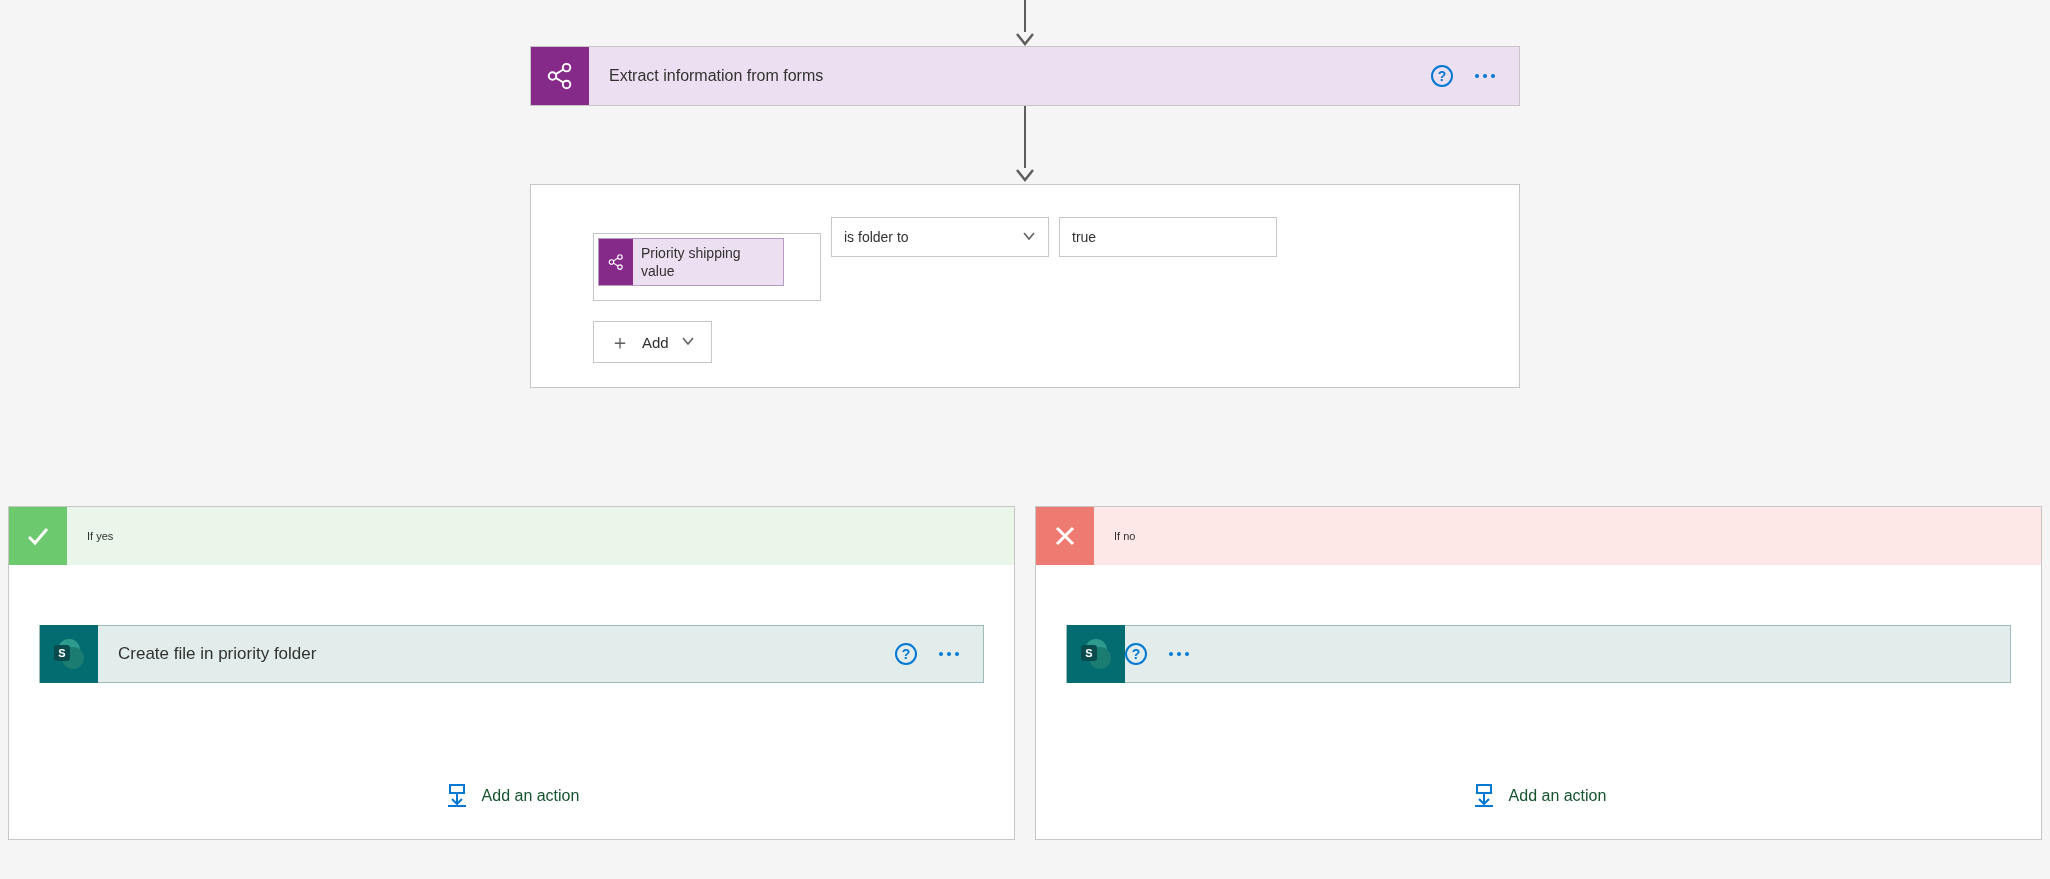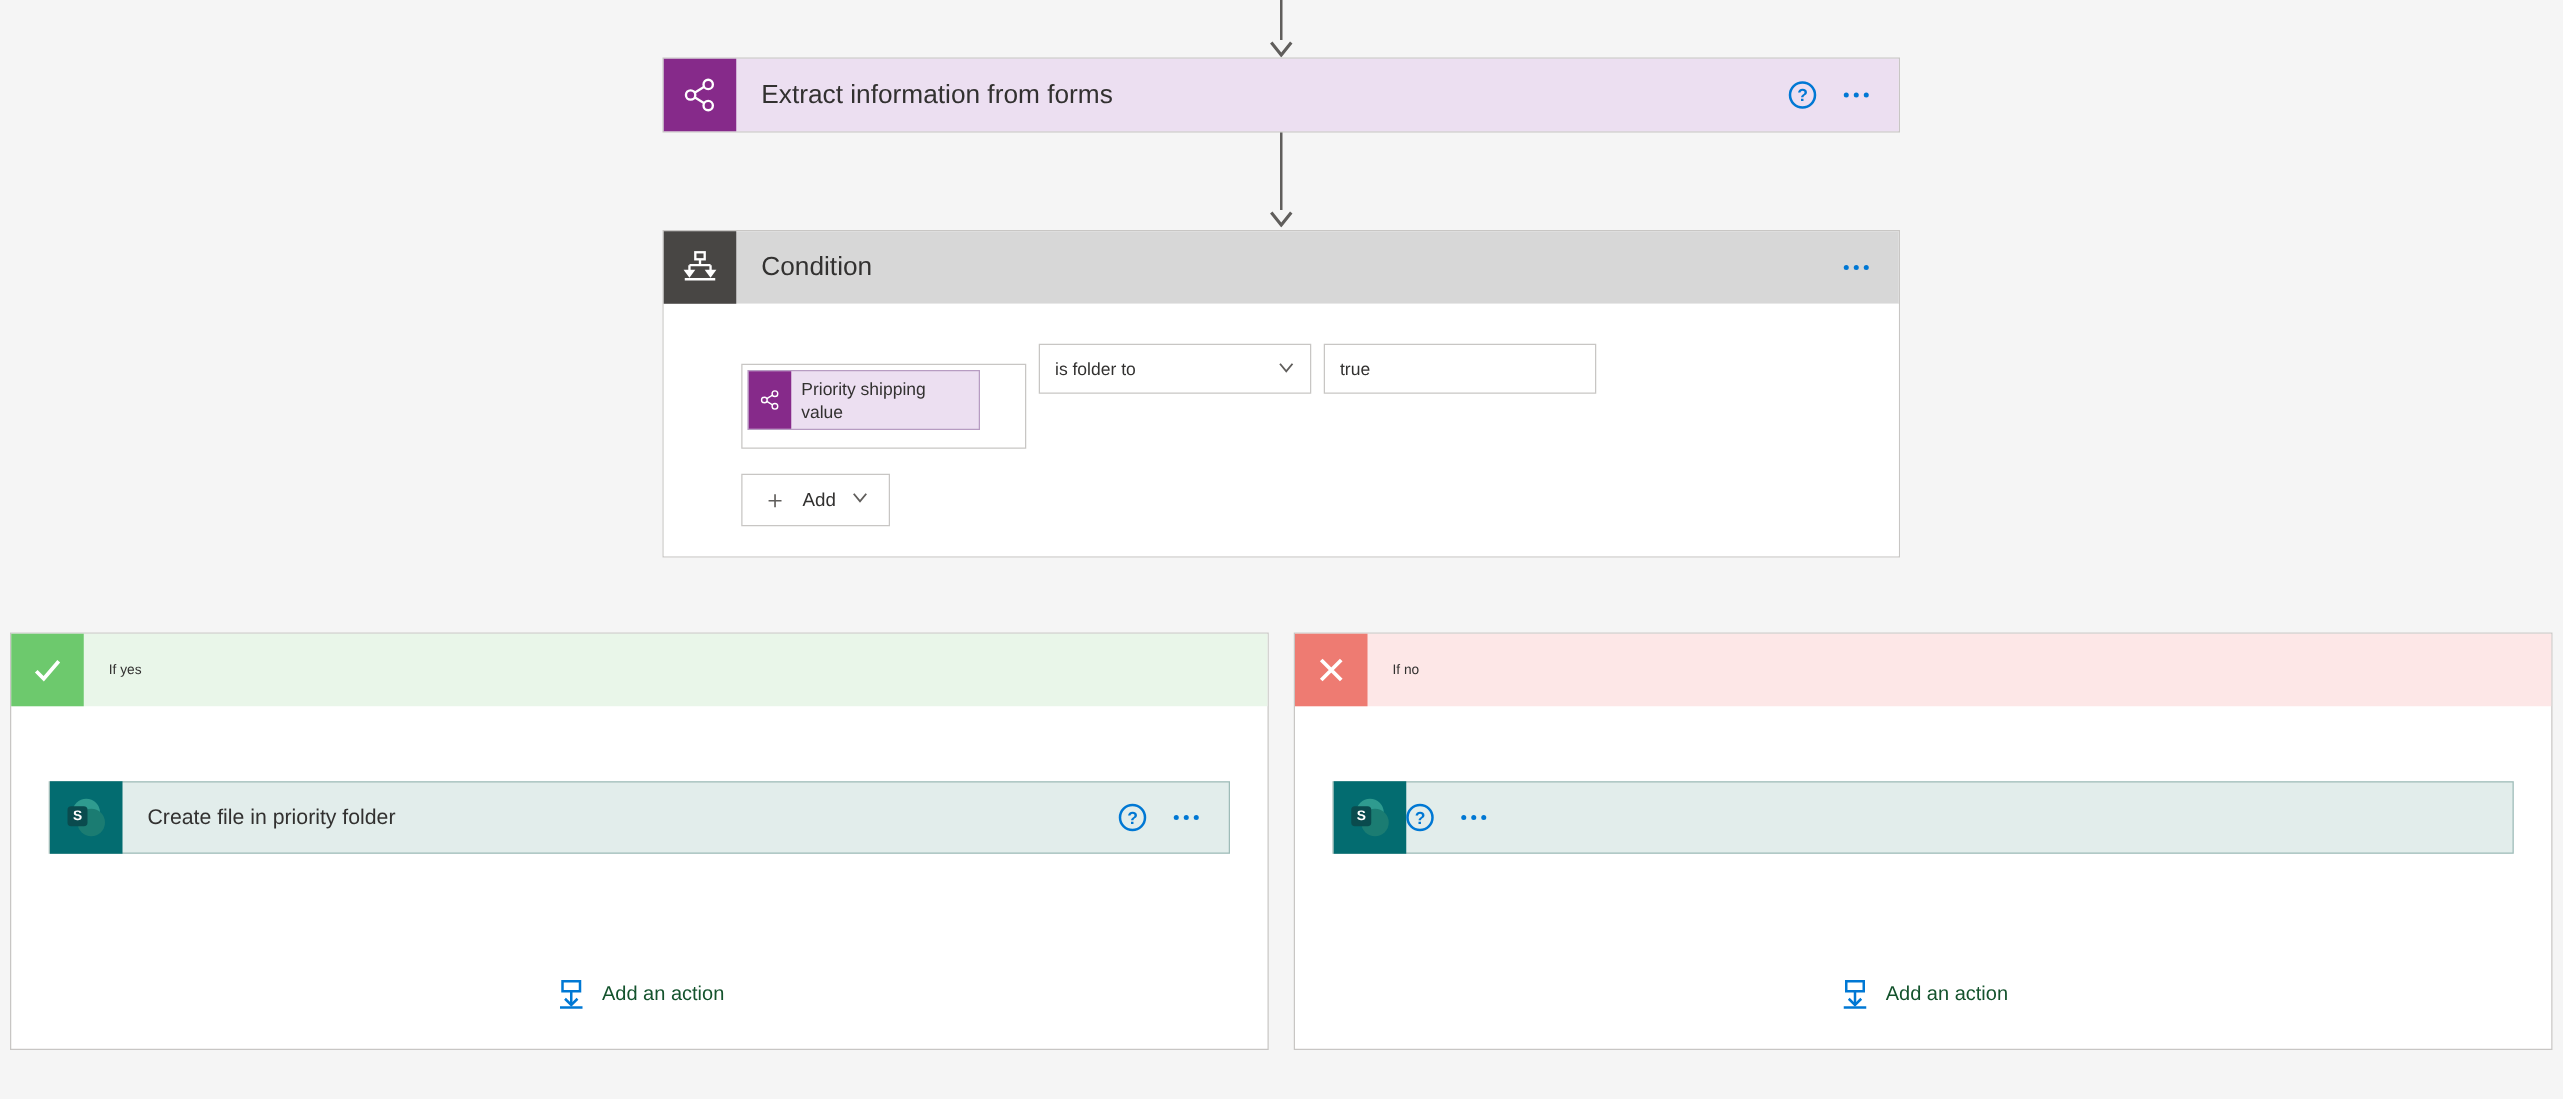--- a/index.html
+++ b/index.html
@@ -50,21 +50,21 @@
     width: 58px;
     height: 58px;
     display: flex;
     align-items: center;
     justify-content: center;
     flex-shrink: 0;
   }
   .step-title {
     flex: 1;
     padding-left: 20px;
-    font-size: 21px;
+    font-size: 16px;
     color: #323130;
   }
   .step-actions {
     display: flex;
     align-items: center;
     gap: 18px;
     padding-right: 20px;
   }
   .help-icon {
     width: 22px; height: 22px;
@@ -290,44 +290,20 @@
   <div class="arrow" style="top:106px;">
     <div class="arrow-line" style="height:62px;"></div>
     <div class="arrow-head">
       <svg viewBox="0 0 20 14" width="20" height="14">
           <path d="M2 2 L10 12 L18 2" fill="none" stroke="#605e5c" stroke-width="2.5"></path>
         </svg>
     </div>
   </div>
 
   <div class="step-card" style="top:184px;">
-    <div class="step-header cond-header">
-      <div class="step-icon cond-icon">
-        <svg viewBox="0 0 32 32">
-            <g fill="none" stroke="#fff" stroke-width="2">
-              <rect x="12" y="3" width="8" height="6"></rect>
-              <line x1="16" y1="9" x2="16" y2="14"></line>
-              <line x1="7" y1="14" x2="25" y2="14"></line>
-              <line x1="7" y1="14" x2="7" y2="19"></line>
-              <line x1="25" y1="14" x2="25" y2="19"></line>
-              <path d="M4 19 L7 23 L10 19 Z" fill="#fff"></path>
-              <path d="M22 19 L25 23 L28 19 Z" fill="#fff"></path>
-              <line x1="3" y1="26" x2="29" y2="26"></line>
-            </g>
-          </svg>
-      </div>
-      <div class="step-title">Condition</div>
-      <div class="step-actions">
-        <div class="dots">
-            <span></span>
-            <span></span>
-            <span></span>
-          </div>
-      </div>
-    </div>
     <div class="cond-body">
       <div class="cond-row">
         <div class="token-box">
           <div class="token">
             <div class="token-icon">
               <svg viewBox="0 0 32 32">
                   <g fill="none" stroke="#fff" stroke-width="2">
                     <circle cx="8" cy="16" r="4"></circle>
                     <circle cx="23" cy="7" r="4"></circle>
                     <circle cx="23" cy="25" r="4"></circle>

